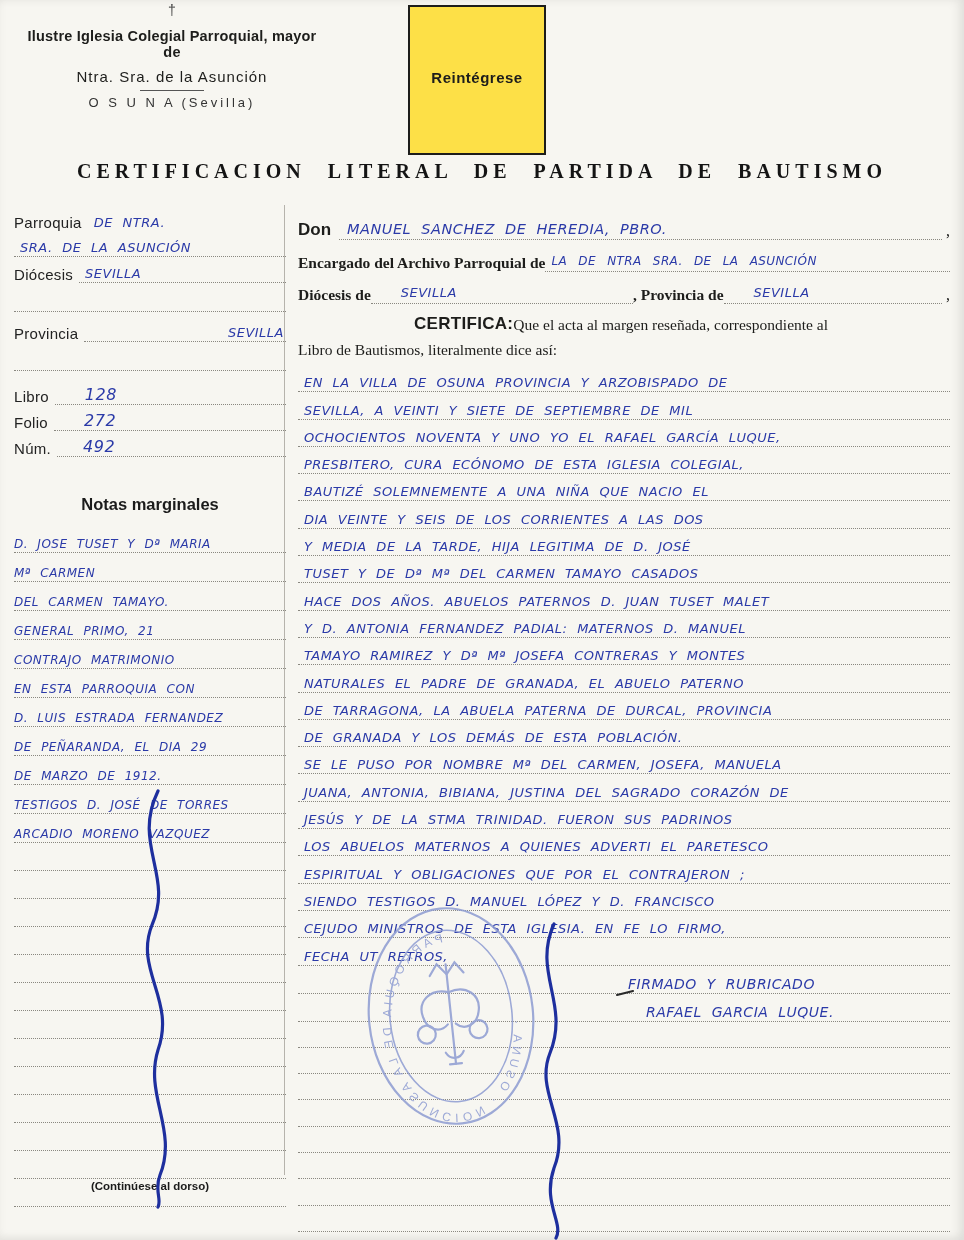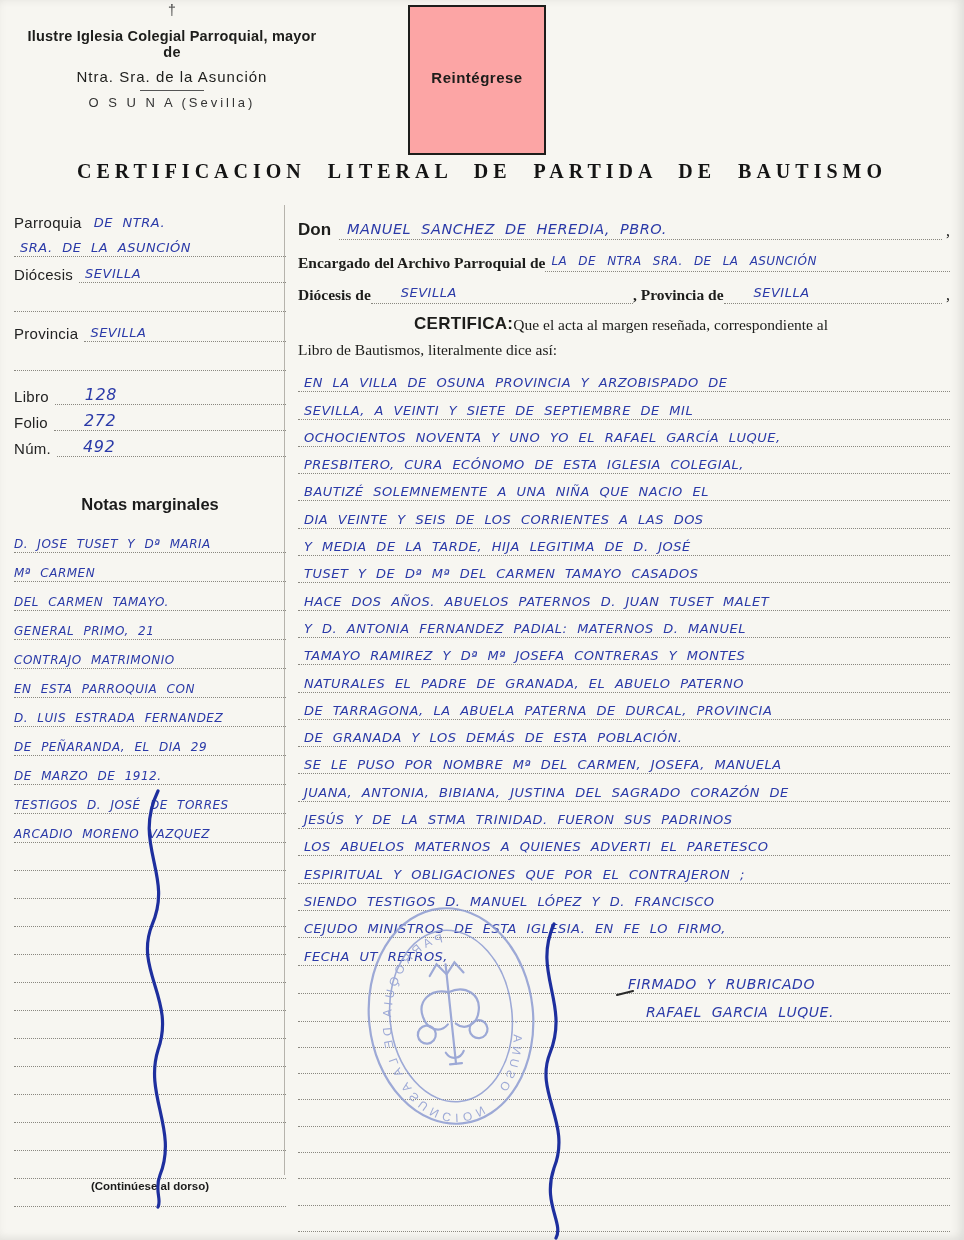--- a/index.html
+++ b/index.html
@@ -11,21 +11,21 @@
   .hw{font-family:"DejaVu Sans",sans-serif;font-style:italic;color:#2b3aa8;
       letter-spacing:.5px;word-spacing:5px;white-space:nowrap;}
   
   #cross{position:absolute;left:168px;top:2px;font-size:14px;color:#444;}
   #institution{position:absolute;left:22px;top:28px;width:300px;text-align:center;}
   #inst1{font-weight:bold;font-size:14.5px;letter-spacing:.2px;}
   #inst2{font-size:15px;margin-top:8px;letter-spacing:1px;}
   #inst-rule{width:64px;border-top:1.5px solid #555;margin:5px auto 4px auto;}
   #inst3{font-size:13px;letter-spacing:3px;color:#333;}
   #reintegrese-box{position:absolute;left:408px;top:5px;width:134px;height:146px;
-      border:2.5px solid #1d1d1b;background:#fca5a5;}
+      border:2.5px solid #1d1d1b;background:#fde047;}
   #reintegrese-box span{position:absolute;left:0;right:0;top:62px;text-align:center;
       font-weight:bold;font-size:15px;letter-spacing:.5px;}
   #doc-title{position:absolute;left:0;top:160px;width:964px;text-align:center;
       font-family:"Liberation Serif",serif;font-weight:bold;font-size:20px;
       letter-spacing:5px;word-spacing:12px;color:#141414;}
   
   #col-sep{position:absolute;left:284px;top:205px;height:970px;border-left:1px solid #b6b3ac;}
   
   #margin-col{position:absolute;left:14px;top:205px;width:272px;}
   .mrow{display:flex;align-items:flex-end;height:26px;}
@@ -98,21 +98,21 @@
       <span class="hw mval">DE NTRA.</span>
     </div>
     <div class="mrow">
       <span class="mfill"><span class="hw mval">SRA. DE LA ASUNCIÓN</span></span>
     </div>
     <div class="mrow">
       <span class="mlabel">Diócesis</span>
       <span class="mfill"><span class="hw mval">SEVILLA</span></span>
     </div>
     <div class="mempty"></div>
-    <div class="mrow" style="margin-top:4px;">
+    <div class="mrow" style="margin-top:4px;text-align:right;">
       <span class="mlabel">Provincia</span>
       <span class="mfill"><span class="hw mval">SEVILLA</span></span>
     </div>
     <div class="mempty"></div>
     <div class="mrow" style="margin-top:8px;">
       <span class="mlabel">Libro</span>
       <span class="mfill"><span class="hw mval" style="font-size:16px;padding-left:30px;">128</span></span>
     </div>
     <div class="mrow">
       <span class="mlabel">Folio</span>

